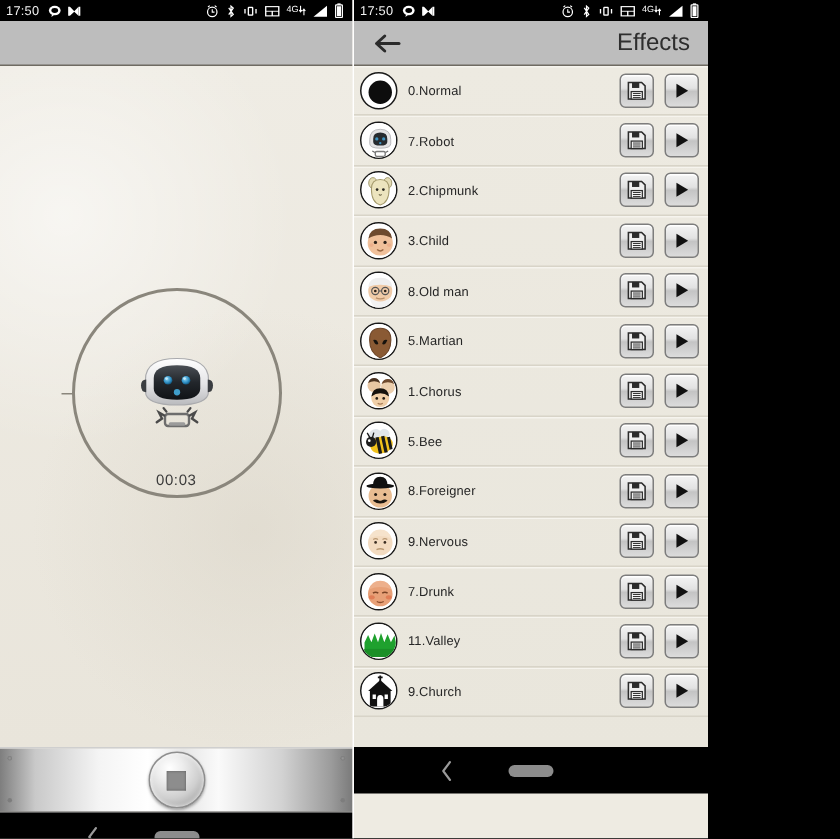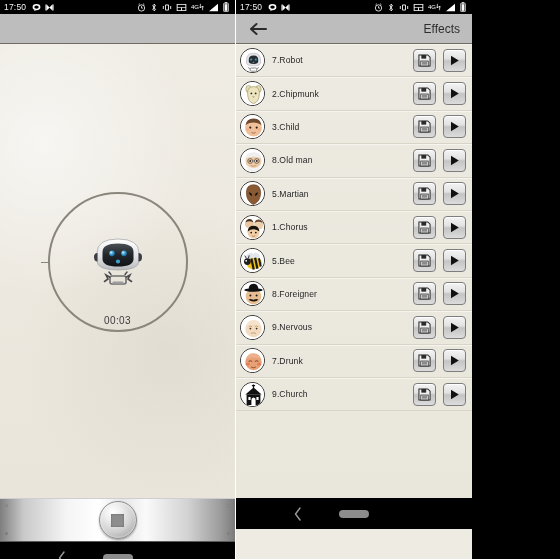--- a/index.html
+++ b/index.html
@@ -78,21 +78,21 @@
     width:13px; height:13px; background:#8d8d8d;
     box-shadow:inset 0 0 2px rgba(0,0,0,.35);
   }
 
   
   .eff-header {
     height:30px; background:#bdbdbd; border-bottom:1px solid #6f6b62;
     display:flex; align-items:center; padding:0 12px;
   }
   .back-arrow { width:20px; height:16px; }
-  .eff-title { margin-left:auto; font-size:12px; color:#2e2e2e; }
+  .eff-title { margin-left:auto; font-size:16px; color:#2e2e2e; }
   .eff-list {
     height:454px; overflow:hidden;
     background:linear-gradient(#edeae1,#e9e6dc);
   }
   .eff-row {
     position:relative; height:33.4px;
     display:flex; align-items:center; padding:0 6px 0 4px;
     border-bottom:1px solid #d8d4c8;
     box-shadow:inset 0 1px 0 #f6f4ee;
   }
@@ -306,20 +306,43 @@
     <div class="eff-header">
       <svg class="back-arrow" viewBox="0 0 20 16">
         <path d="M18 8 H3.5" stroke="#2b2b2b" stroke-width="2" stroke-linecap="round"></path>
         <path d="M8.5 3 L3 8 L8.5 13" stroke="#2b2b2b" stroke-width="2" fill="none" stroke-linecap="round" stroke-linejoin="round"></path>
       </svg>
       <span class="eff-title">Effects</span>
     </div>
 
     <div class="eff-list">
 
+      <div class="eff-row">
+        <span class="eff-icon">
+          <svg width="25" height="25" viewBox="0 0 25 25">
+              <circle cx="12.5" cy="12.5" r="7.8" fill="#0d0d0d"></circle>
+            </svg>
+        </span>
+        <span class="eff-label">0.Normal</span>
+        <span class="eff-actions">
+          <span class="sq-btn">
+            <svg width="13" height="13" viewBox="0 0 14 14">
+                <path d="M1 1 H10.5 L13 3.5 V13 H1 Z" fill="#efefef" stroke="#2b2b2b" stroke-width="1.1"></path>
+                <rect x="3.6" y="1" width="5.2" height="4" fill="#2b2b2b"></rect>
+                <rect x="3" y="7.6" width="8" height="5.4" fill="#fff" stroke="#2b2b2b" stroke-width="0.9"></rect>
+                <path d="M4.2 9 H9.8 M4.2 10.4 H9.8 M4.2 11.8 H9.8" stroke="#2b2b2b" stroke-width="0.7"></path>
+              </svg>
+          </span>
+          <span class="sq-btn">
+            <svg width="13" height="13" viewBox="0 0 14 14">
+                <path d="M3.2 2 L11.6 7 L3.2 12 Z" fill="#111"></path>
+              </svg>
+          </span>
+        </span>
+      </div>
 
       <div class="eff-row">
         <span class="eff-icon">
           <svg width="25" height="25" viewBox="0 0 25 25">
             <rect width="25" height="25" fill="#fff"></rect>
             <path d="M5.5 11 Q5.5 4.2 12.5 4.2 Q19.5 4.2 19.5 11 L19.5 13.8 Q19.5 16.8 12.5 16.8 Q5.5 16.8 5.5 13.8 Z" fill="#e3e3e5" stroke="#b4b4b8" stroke-width="0.6"></path>
             <path d="M7.8 10.6 Q7.8 6.4 12.5 6.4 Q17.2 6.4 17.2 10.6 L17.2 12.6 Q17.2 15 12.5 15 Q7.8 15 7.8 12.6 Z" fill="#262b30"></path>
             <circle cx="10.2" cy="10.6" r="1.1" fill="#3d93c2"></circle>
               <circle cx="14.8" cy="10.6" r="1.1" fill="#3d93c2"></circle>
             <circle cx="12.5" cy="13.4" r="0.8" fill="#3d93c2"></circle>
@@ -619,20 +642,45 @@
               </svg>
           </span>
           <span class="sq-btn">
             <svg width="13" height="13" viewBox="0 0 14 14">
                 <path d="M3.2 2 L11.6 7 L3.2 12 Z" fill="#111"></path>
               </svg>
           </span>
         </span>
       </div>
 
+      <div class="eff-row">
+        <span class="eff-icon">
+          <svg width="25" height="25" viewBox="0 0 25 25">
+            <rect width="25" height="25" fill="#fff"></rect>
+            <path d="M2 19 L2 12.4 L4.4 7.4 L6.6 12.2 L8.8 6.4 L11 12.2 L13 6 L15.2 12.2 L17.4 6.8 L19.6 12.2 L22 7.6 L23 12.8 L23 19 Z" fill="#1fa12e"></path>
+            <rect x="1.8" y="16.6" width="21.4" height="5.4" fill="#1a8f27"></rect>
+          </svg>
+        </span>
+        <span class="eff-label">11.Valley</span>
+        <span class="eff-actions">
+          <span class="sq-btn">
+            <svg width="13" height="13" viewBox="0 0 14 14">
+                <path d="M1 1 H10.5 L13 3.5 V13 H1 Z" fill="#efefef" stroke="#2b2b2b" stroke-width="1.1"></path>
+                <rect x="3.6" y="1" width="5.2" height="4" fill="#2b2b2b"></rect>
+                <rect x="3" y="7.6" width="8" height="5.4" fill="#fff" stroke="#2b2b2b" stroke-width="0.9"></rect>
+                <path d="M4.2 9 H9.8 M4.2 10.4 H9.8 M4.2 11.8 H9.8" stroke="#2b2b2b" stroke-width="0.7"></path>
+              </svg>
+          </span>
+          <span class="sq-btn">
+            <svg width="13" height="13" viewBox="0 0 14 14">
+                <path d="M3.2 2 L11.6 7 L3.2 12 Z" fill="#111"></path>
+              </svg>
+          </span>
+        </span>
+      </div>
 
       <div class="eff-row">
         <span class="eff-icon">
           <svg width="25" height="25" viewBox="0 0 25 25">
             <rect width="25" height="25" fill="#fff"></rect>
             <path d="M12.5 1.4 V5" stroke="#111" stroke-width="1.2"></path>
             <path d="M10.9 2.6 H14.1" stroke="#111" stroke-width="1.2"></path>
             <path d="M12.5 4.4 L20.6 11.6 H4.4 Z" fill="#111"></path>
             <rect x="5.6" y="11.4" width="13.8" height="10.6" fill="#111"></rect>
             <path d="M12.5 14.4 Q14.6 14.4 14.6 17 V22 H10.4 V17 Q10.4 14.4 12.5 14.4 Z" fill="#fff"></path>

